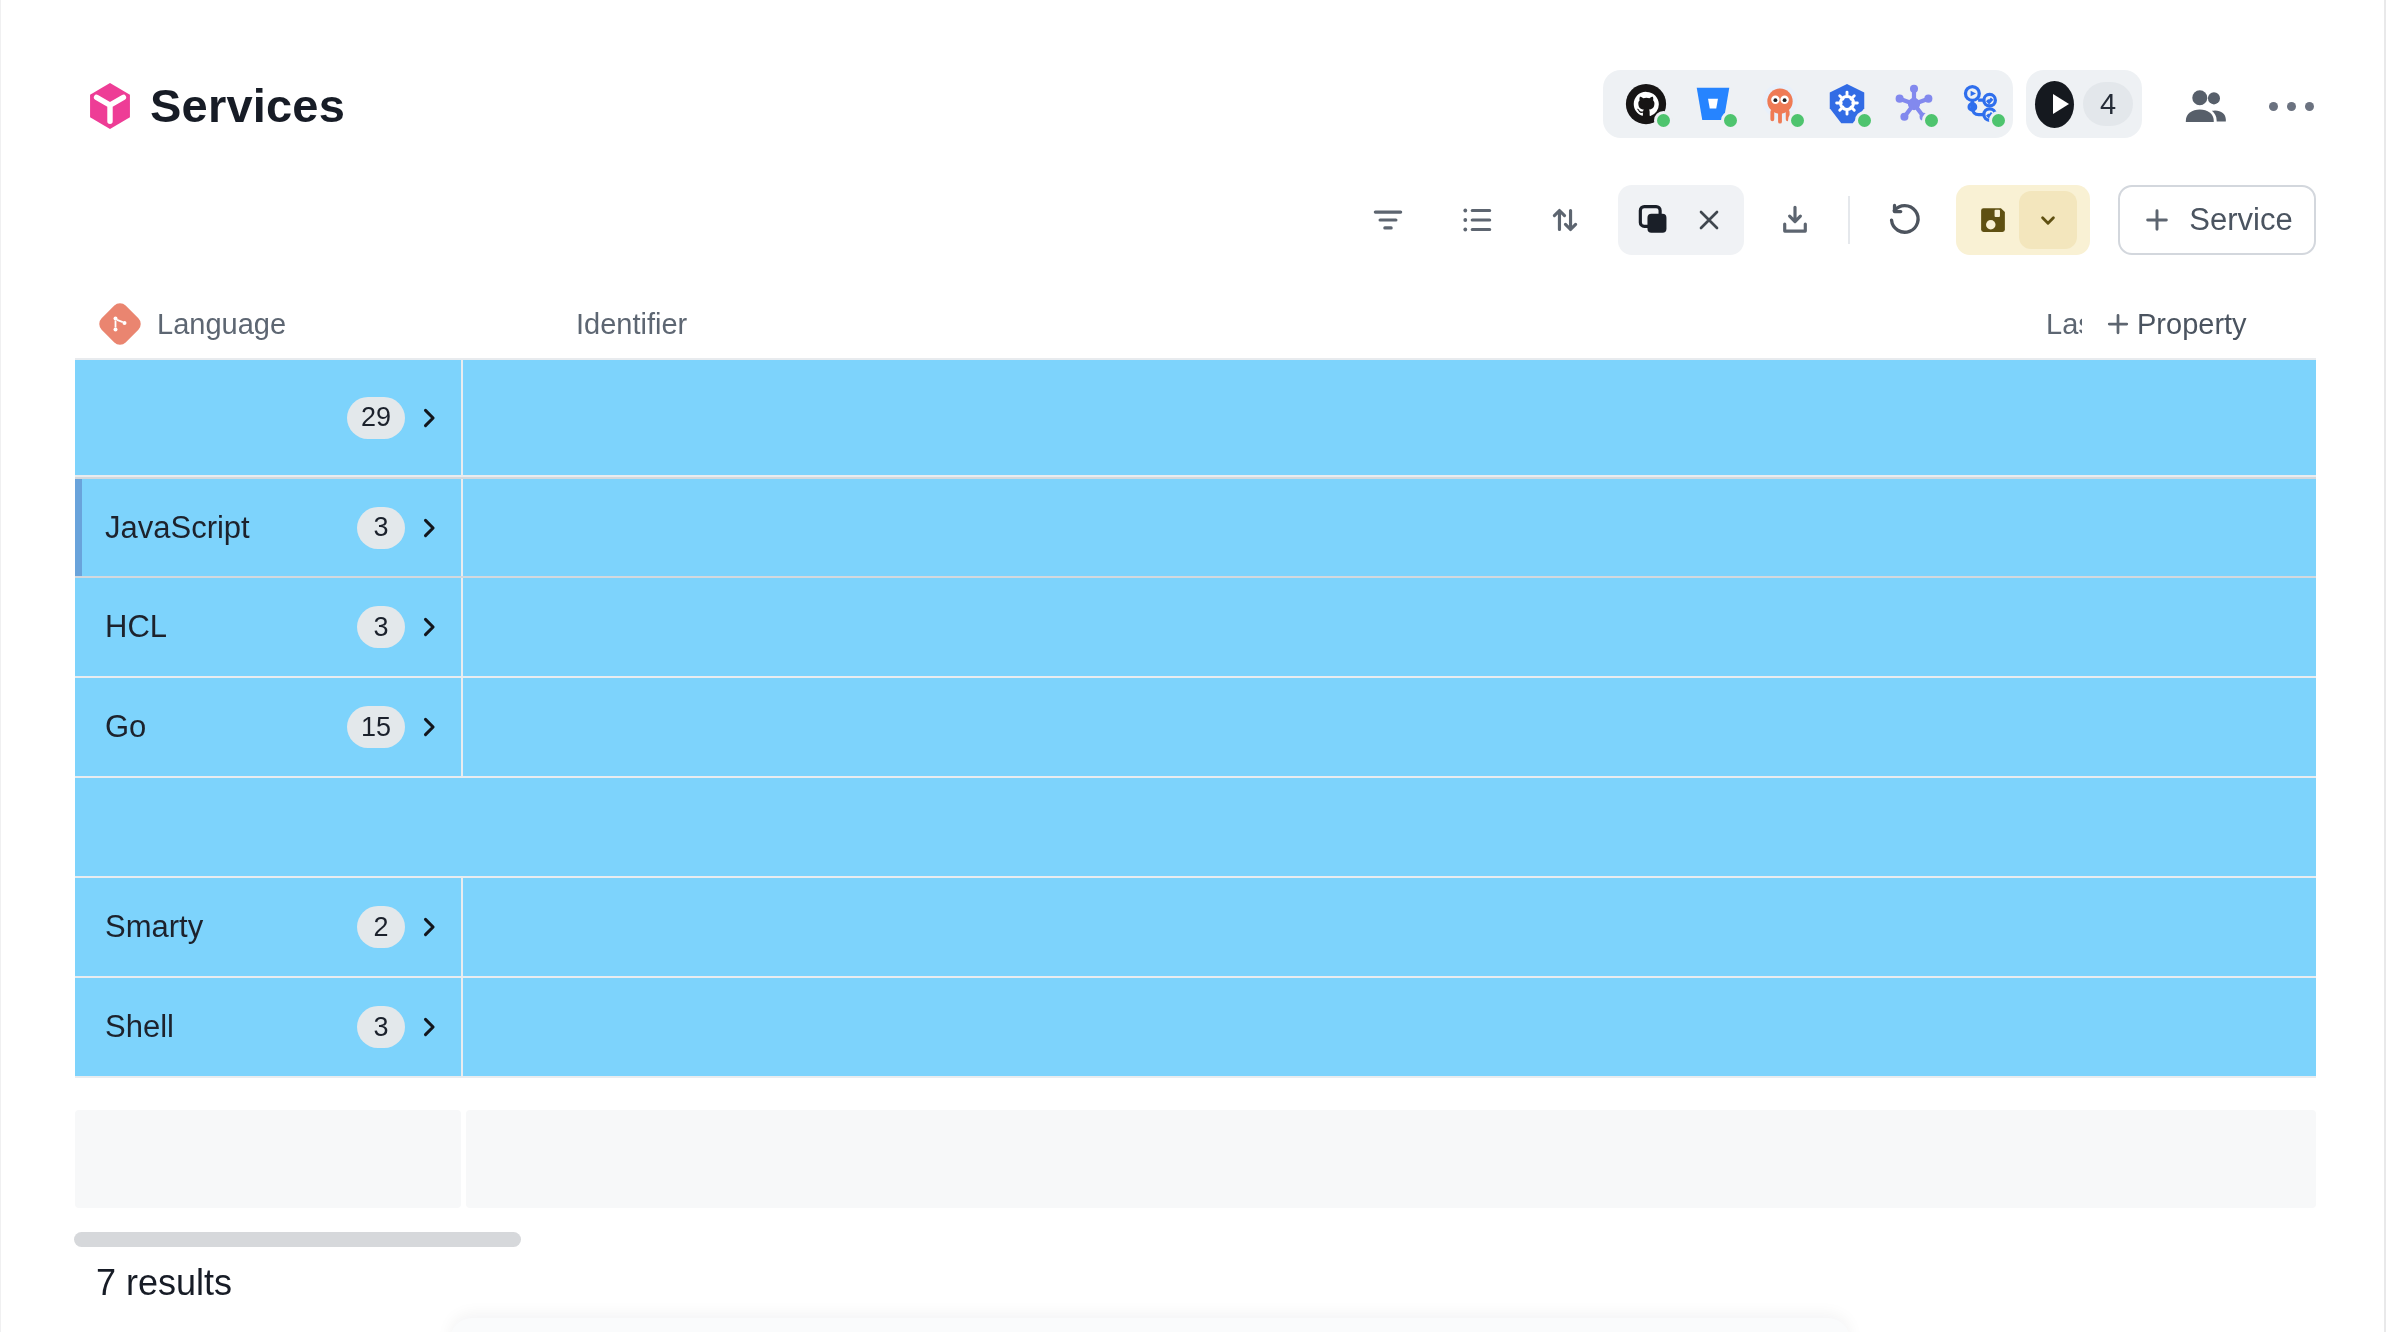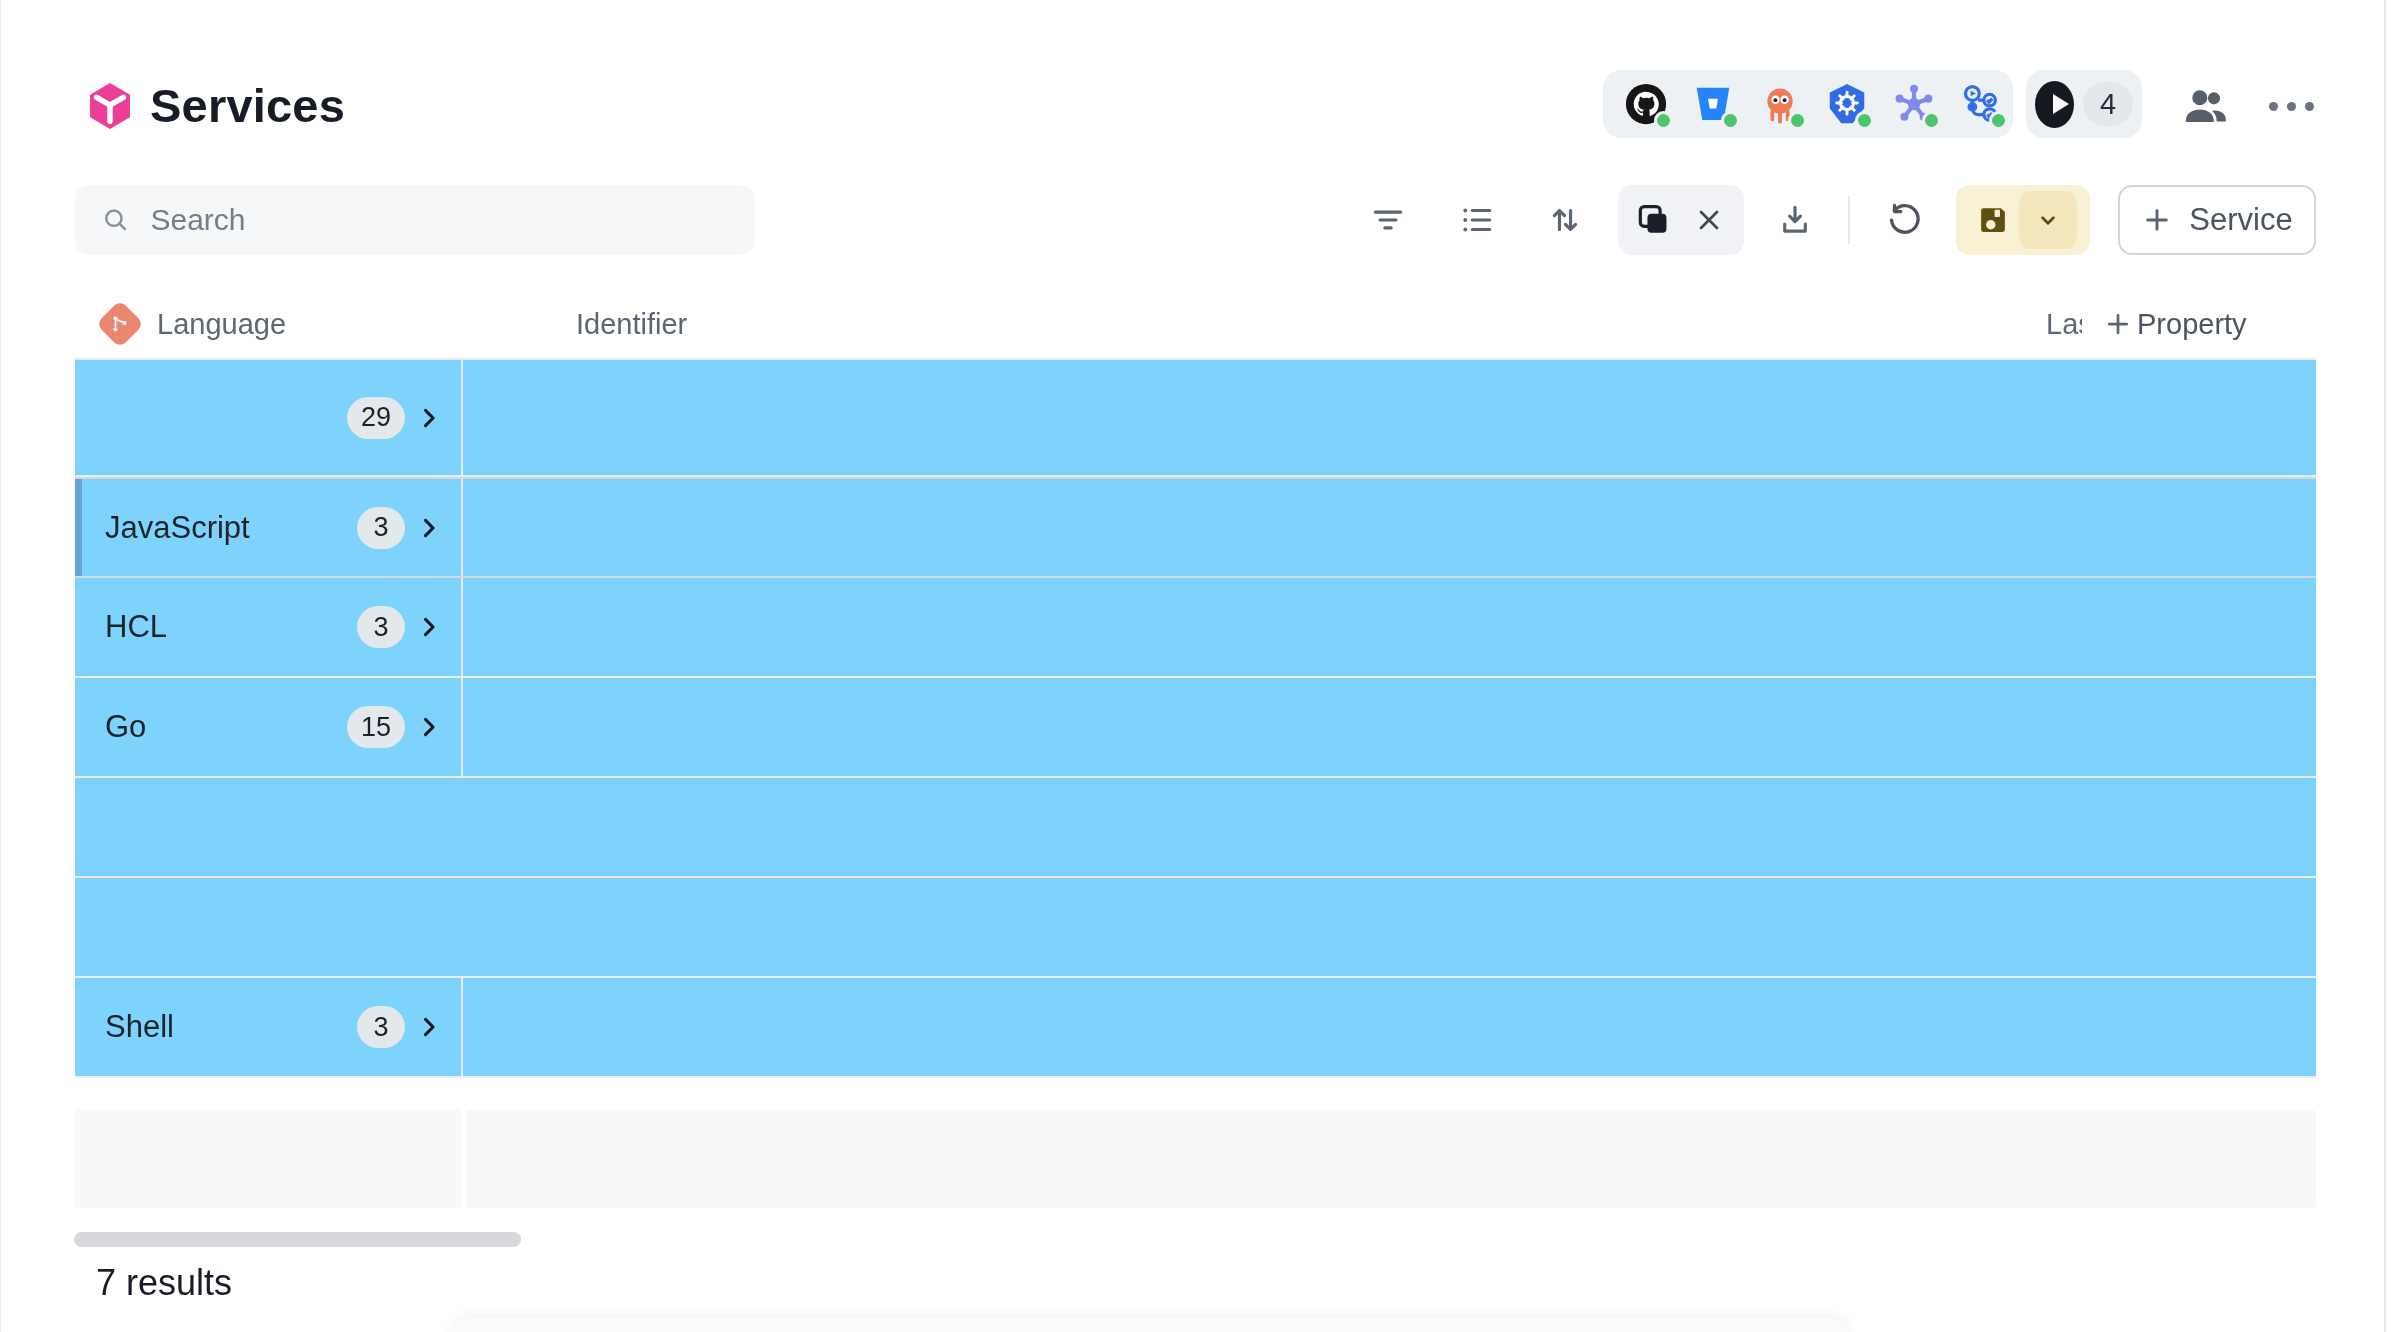--- a/index.html
+++ b/index.html
@@ -206,27 +206,20 @@
       <path d="M17.6 19.9v-.4c0-2-.9-3.6-2.3-4.7.5-.1 1-.2 1.5-.2 3 0 5.2 1.7 5.2 4.4v.9Z"></path>
       </svg>
   </div>
 
   <div class="ellipsis-btn">
       <i></i>
       <i></i>
       <i></i>
     </div>
 
-  <div class="search-box">
-    <svg viewBox="0 0 24 24" width="32" height="32" fill="none" stroke="#8a919c" stroke-width="2">
-      <circle cx="10.5" cy="10.5" r="6.2"></circle>
-        <path d="m15.2 15.2 4.3 4.3" stroke-linecap="round"></path>
-      </svg>
-    <input type="text" placeholder="Search" style="">
-  </div>
 
   <div class="icon-btn" style="left:1361px;">
     <svg viewBox="0 0 24 24" fill="none" stroke="#5d6570" stroke-width="2" stroke-linecap="round">
       <path d="M4 7h16M7 12h10M10 17h4"></path>
       </svg>
   </div>
   <div class="icon-btn" style="left:1450px;">
     <svg viewBox="0 0 24 24" fill="none" stroke="#5d6570" stroke-width="2" stroke-linecap="round">
       <path d="M9 6h11M9 12h11M9 18h11"></path>
         <circle cx="4.6" cy="6" r="1.2" fill="#5d6570" stroke="none"></circle>
@@ -361,20 +354,29 @@
               <path d="m9 5.5 6.5 6.5L9 18.5"></path>
             </svg>
         </span>
       </div>
         <div class="col2"></div>
     </div>
     <div class="row">
         <div class="col2"></div>
     </div>
     <div class="row">
+      <div class="col1">
+        <span class="row-label">Smarty</span>
+        <span class="row-count">2</span>
+        <span class="row-chevron">
+          <svg viewBox="0 0 24 24" width="28" height="28" fill="none" stroke="#12161d" stroke-width="2.6" stroke-linecap="round" stroke-linejoin="round">
+              <path d="m9 5.5 6.5 6.5L9 18.5"></path>
+            </svg>
+        </span>
+      </div>
         <div class="col2"></div>
     </div>
     <div class="row">
       <div class="col1">
         <span class="row-label">Shell</span>
         <span class="row-count">3</span>
         <span class="row-chevron">
           <svg viewBox="0 0 24 24" width="28" height="28" fill="none" stroke="#12161d" stroke-width="2.6" stroke-linecap="round" stroke-linejoin="round">
               <path d="m9 5.5 6.5 6.5L9 18.5"></path>
             </svg>

